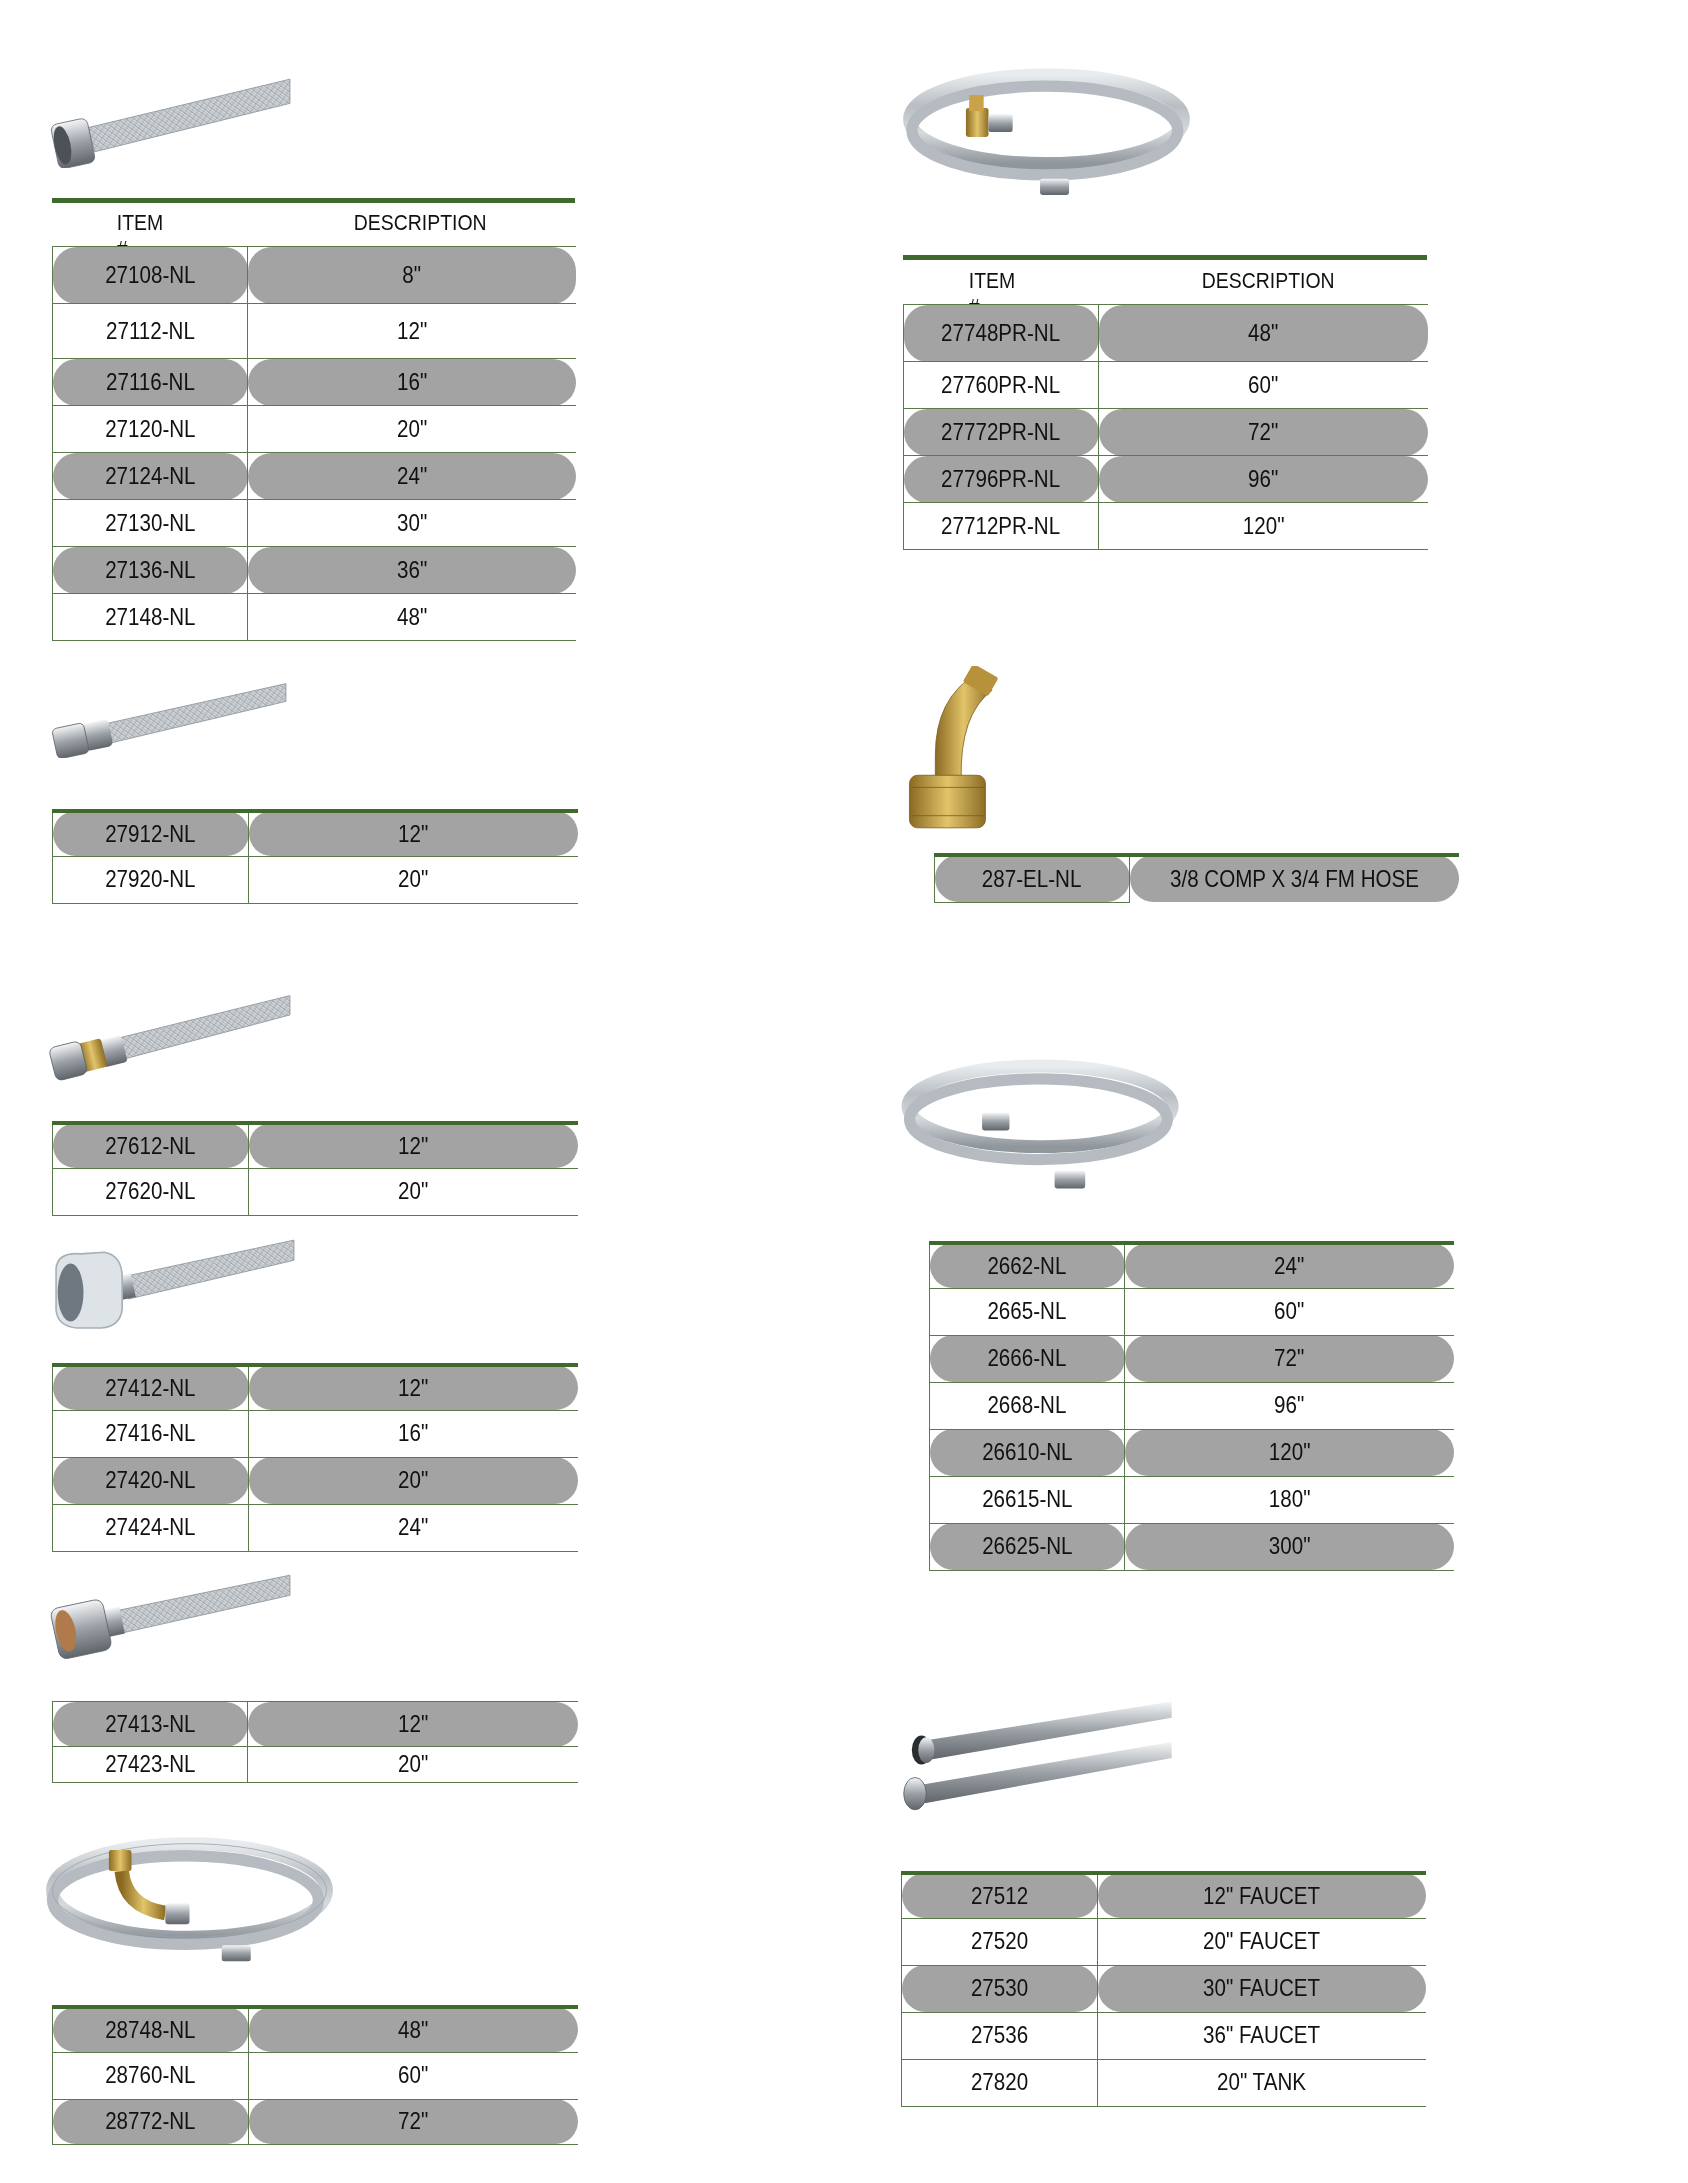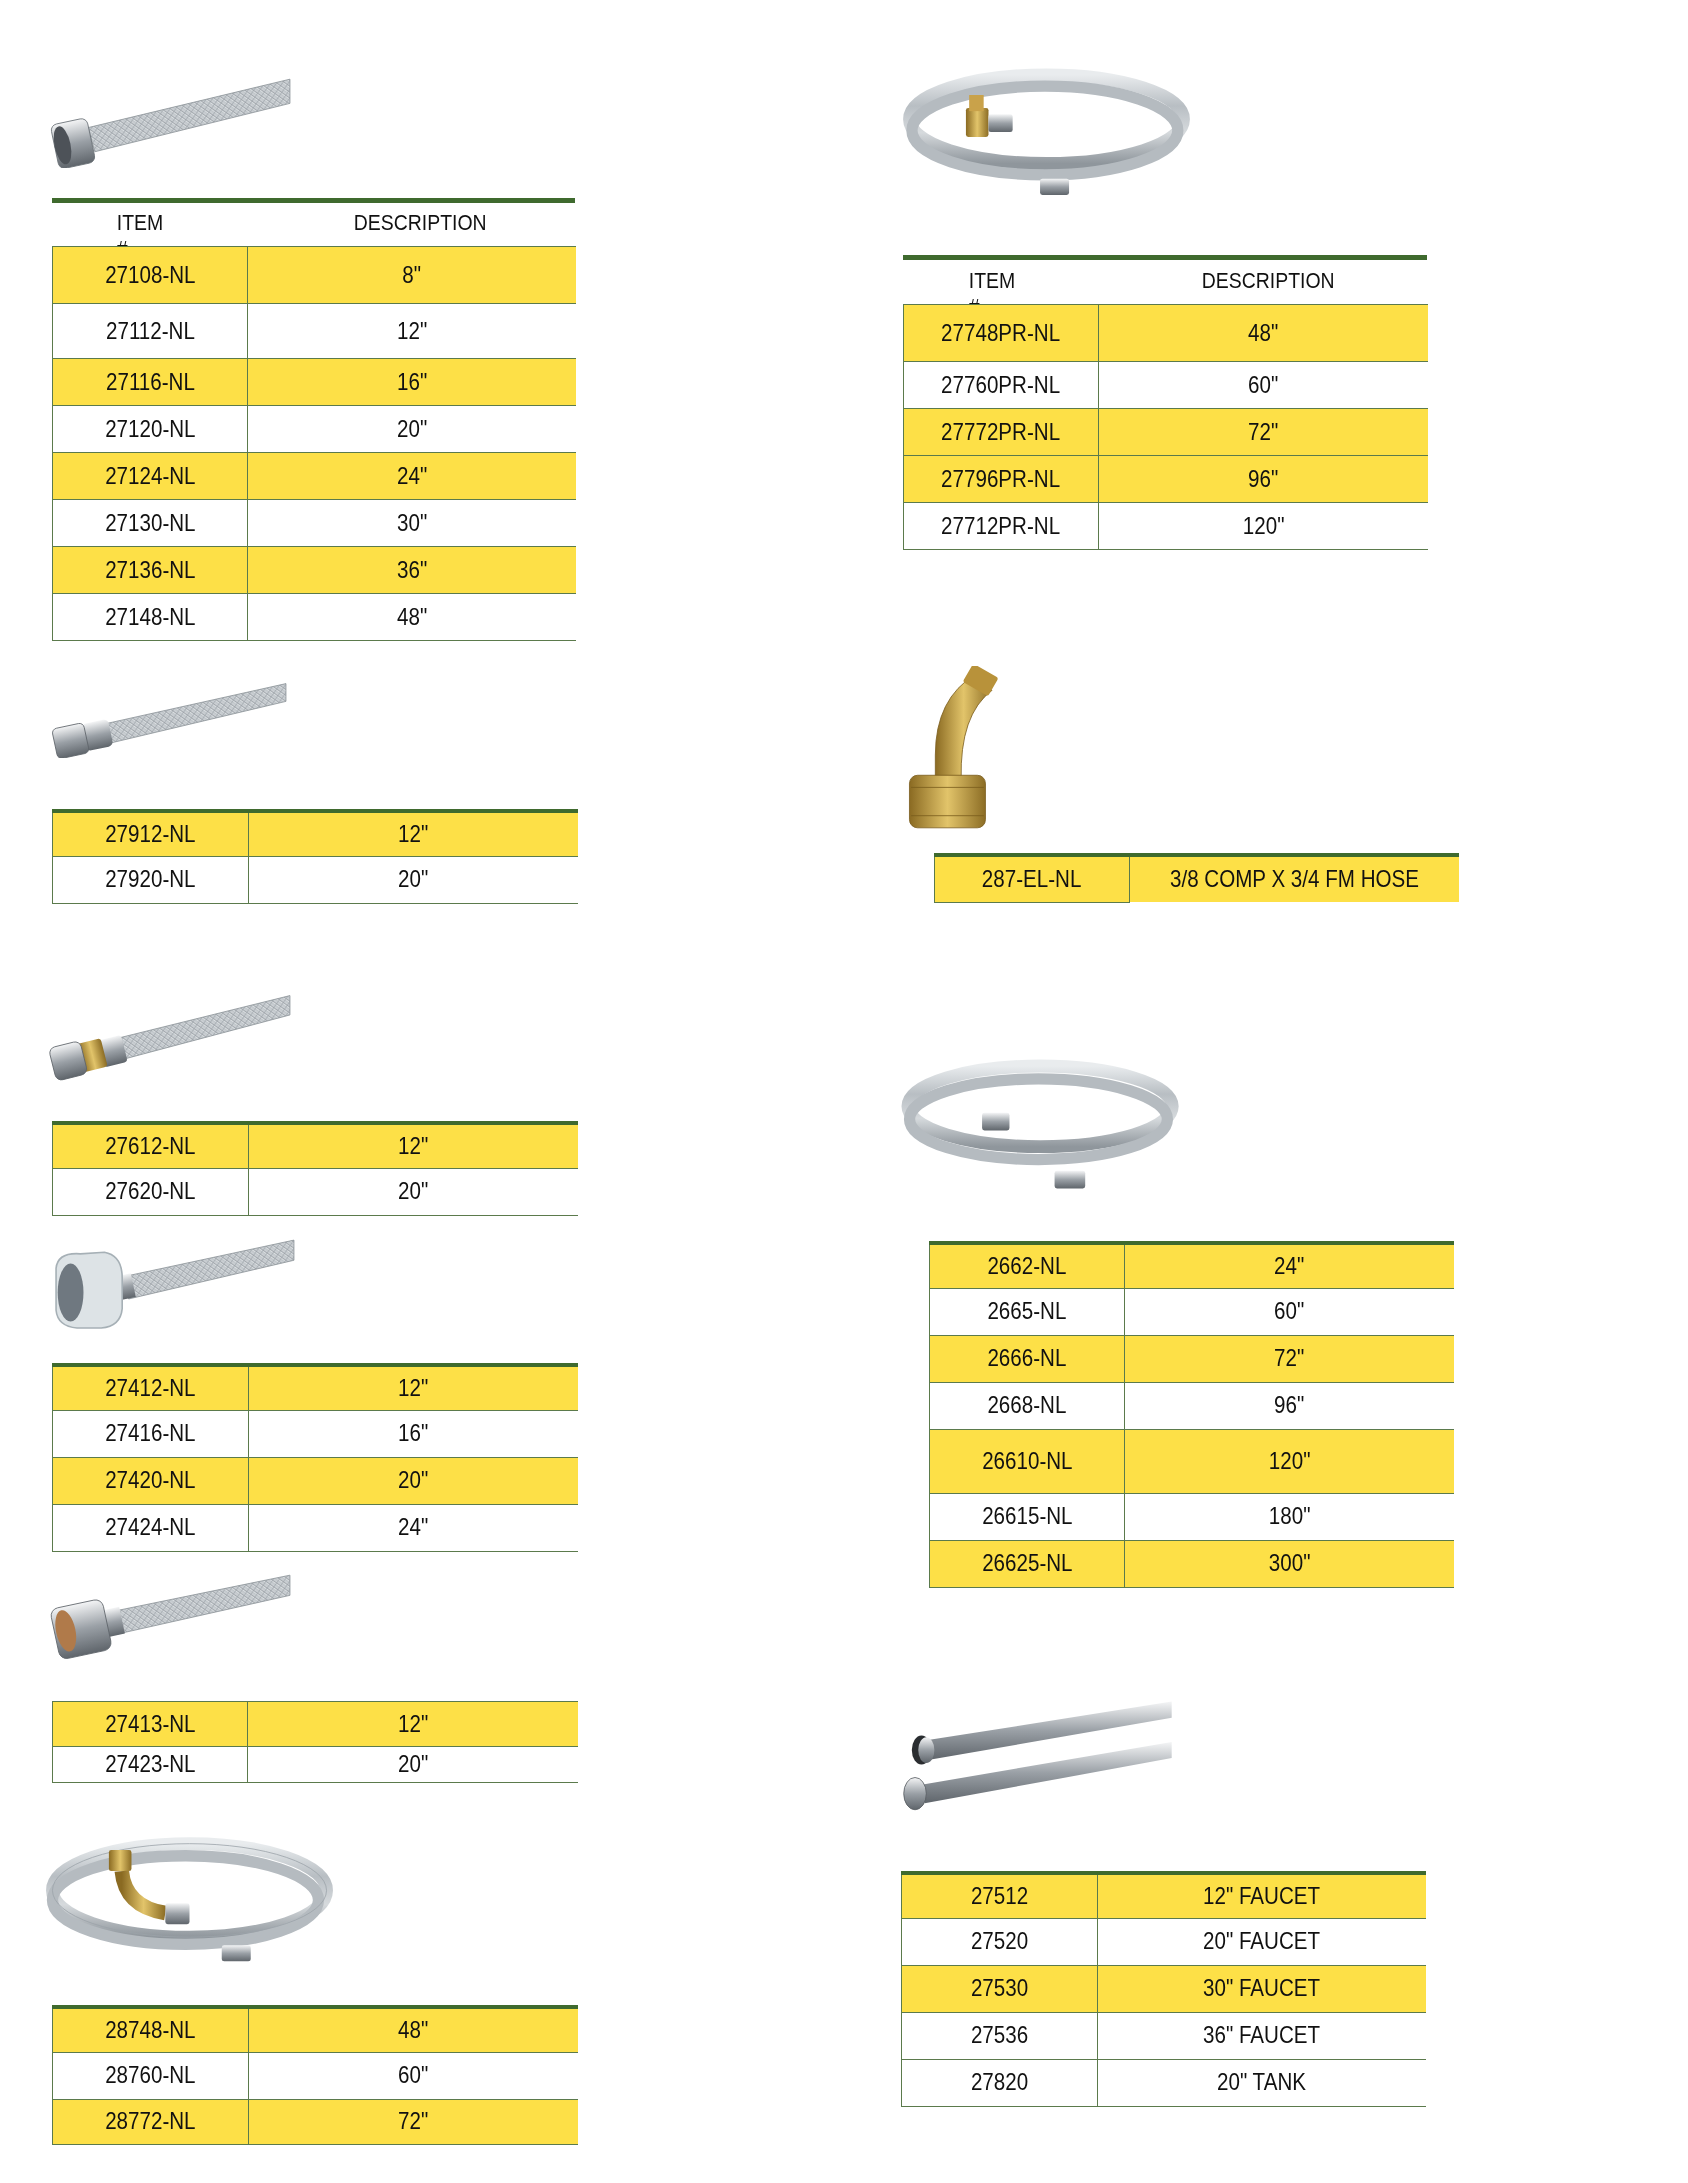--- a/index.html
+++ b/index.html
@@ -12,21 +12,21 @@
   table.spec {
     position:absolute; border-collapse:collapse; table-layout:fixed;
     font-family:"Liberation Sans", sans-serif; font-size:23.4px;
   }
   table.spec.topline { border-top:4.8px solid #3f6a2e; }
   table.spec td {
     border-bottom:1.6px solid #5b7a4c; text-align:center; padding:0;
     color:#111;
   }
   table.spec td.c1 { border-left:1.6px solid #5b7a4c; border-right:1.6px solid #5b7a4c; }
-  table.spec tr.alt td { background:#fde047; }
+  table.spec tr.alt td { background:#a3a3a3;border-radius:24px; }
   table.spec tr.first td { border-top:1.6px solid #5b7a4c; }
   .hdr {
     position:absolute; font-family:"Liberation Sans", sans-serif; font-size:22.6px;
     color:#111; transform:scaleX(0.86);
   }
   .rule { position:absolute; height:4.8px; background:#3f6a2e; }
   .cell-text { display:inline-block; transform:scaleX(0.88); }
   svg.product { position:absolute; }
 </style>
 </head>
@@ -342,21 +342,21 @@
       <td><span class="cell-text">60"</span></td>
         </tr>
     <tr class="alt" style="height:47px">
       <td class="c1"><span class="cell-text">2666-NL</span></td>
       <td><span class="cell-text">72"</span></td>
         </tr>
     <tr style="height:47px">
       <td class="c1"><span class="cell-text">2668-NL</span></td>
       <td><span class="cell-text">96"</span></td>
         </tr>
-    <tr class="alt" style="height:64px">
+    <tr class="alt" style="height:47px">
       <td class="c1"><span class="cell-text">26610-NL</span></td>
       <td><span class="cell-text">120"</span></td>
         </tr>
     <tr style="height:47px">
       <td class="c1"><span class="cell-text">26615-NL</span></td>
       <td><span class="cell-text">180"</span></td>
         </tr>
     <tr class="alt" style="height:47px">
       <td class="c1"><span class="cell-text">26625-NL</span></td>
       <td><span class="cell-text">300"</span></td>

